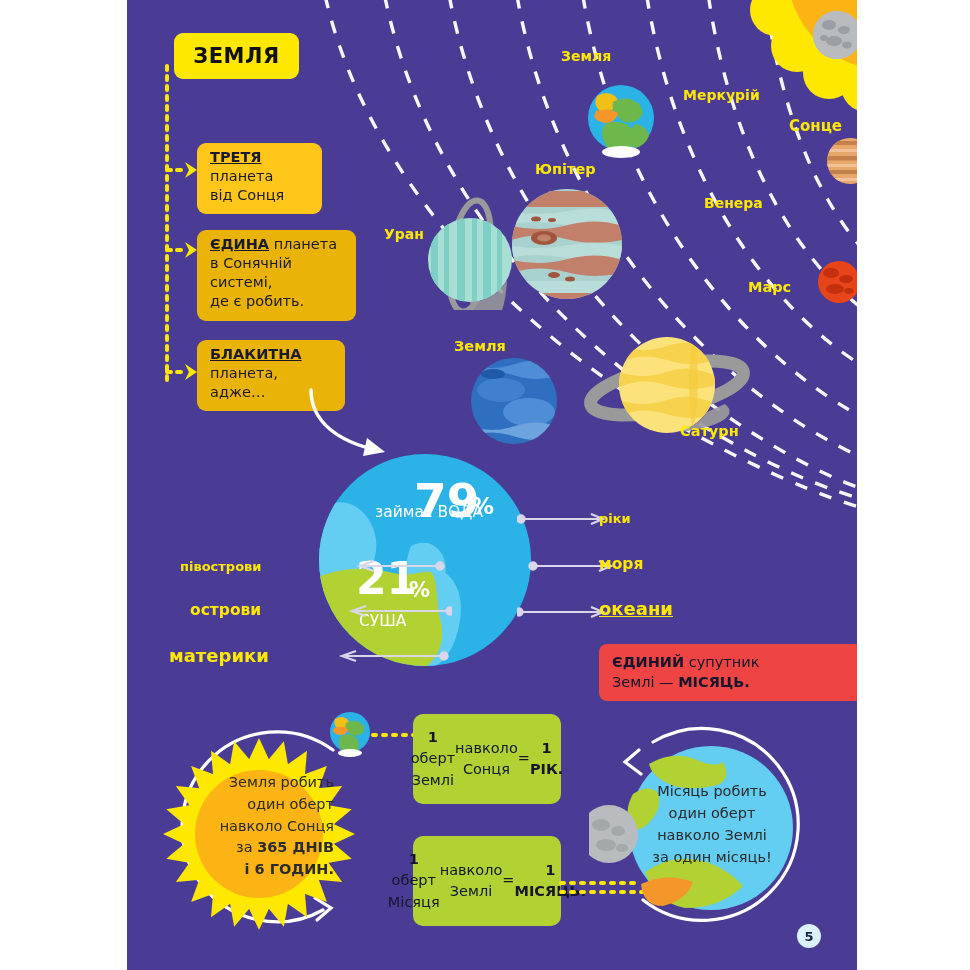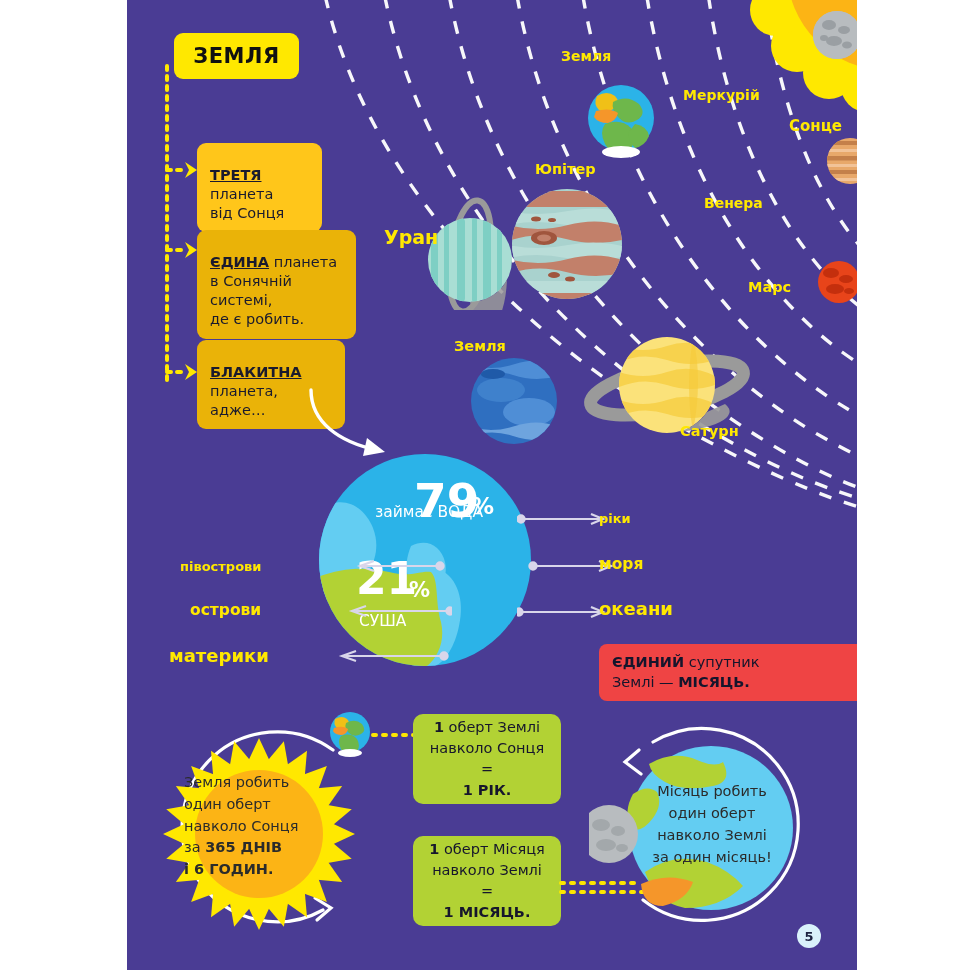--- a/index.html
+++ b/index.html
@@ -8,45 +8,45 @@
   #purple{position:absolute;left:127px;top:0;width:730px;height:970px;background:#4a3c94;overflow:hidden;}
   .abs{position:absolute;}
   svg{display:block;}
 
   
   .box{position:absolute;border-radius:9px;box-sizing:border-box;}
   .box-title{background:#ffe800;color:#111111;font-weight:bold;font-size:21px;
              letter-spacing:.5px;display:flex;align-items:center;justify-content:center;}
   .box-yellow{background:#ffc61a;color:#1a1a2e;}
   .box-orange{background:#eab308;color:#1a1a2e;}
-  .box-txt{font-size:14.5px;line-height:1.32;padding:23px 12px 9px 13px;}
+  .box-txt{font-size:14.5px;line-height:1.32;padding:5px 12px 9px 13px;}
   .box-txt u{font-weight:bold;text-decoration:underline;}
   .box-note{background:#ef4444;color:#15152c;font-size:14.5px;line-height:1.35;
             padding:9px 13px;border-radius:8px;}
   .box-note b{font-weight:bold;}
   .box-green{background:#b2d234;color:#16162c;font-size:14.5px;line-height:1.45;
-             text-align:center;border-radius:10px;display:flex;flex-direction:column;
+             text-align:center;border-radius:10px;display:flex;flex-direction:row;
              align-items:center;justify-content:center;}
   .box-green b{font-weight:bold;}
 
   
   .pname{position:absolute;color:#ffe800;font-weight:bold;font-size:13.5px;white-space:nowrap;}
 
   
   .cl{position:absolute;color:#ffe800;font-weight:bold;white-space:nowrap;}
   .cl-s{font-size:13px;}
   .cl-m{font-size:15.5px;}
   .cl-l{font-size:18px;}
 
   
   .pie-num{position:absolute;color:#ffffff;font-weight:bold;line-height:1;}
   .pie-sub{position:absolute;color:#ffffff;white-space:nowrap;}
 
   
-  .suncap{position:absolute;color:#2b2b2b;text-align:left;font-size:14.5px;line-height:1.5;width:150px;}
+  .suncap{position:absolute;color:#2b2b2b;text-align:right;font-size:14.5px;line-height:1.5;width:150px;}
   .suncap b{font-weight:bold;}
   .mooncap{position:absolute;color:#2b2b2b;text-align:center;font-size:14.5px;line-height:1.52;width:150px;}
 
   
   .pagebadge{position:absolute;width:24px;height:24px;border-radius:50%;
              background:#d9f2fb;color:#1c2340;font-size:13px;font-weight:bold;
              display:flex;align-items:center;justify-content:center;}
 </style>
 </head>
 <body>
@@ -209,21 +209,21 @@
           <rect x="16" y="28" width="7" height="84" rx="3"></rect>
           <rect x="29" y="28" width="5" height="84" rx="2.5"></rect>
           <rect x="42" y="28" width="8" height="84" rx="4"></rect>
           <rect x="57" y="28" width="5" height="84" rx="2.5"></rect>
           <rect x="68" y="28" width="8" height="84" rx="4"></rect>
           <rect x="82" y="28" width="5" height="84" rx="2.5"></rect>
         </g>
       </g>
       <path d="M55 112 A42 42 0 0 0 92 90 A20 56 0 0 1 55 112 Z" fill="#9a9a9a" opacity=".85"></path>
     </svg>
-    <div class="pname" style="left:257px;top:226px;font-size:19px;text-align:center;">Уран</div>
+    <div class="pname" style="left:257px;top:226px;font-size:14px;text-align:center;">Уран</div>
 
     <svg class="abs" style="left:340px;top:354px;" width="94" height="94" viewBox="0 0 94 94">
       <defs>
           <clipPath id="cnep">
             <circle cx="47" cy="47" r="43"></circle>
           </clipPath>
         </defs>
       <circle cx="47" cy="47" r="43" fill="#2f6fc0"></circle>
       <g clip-path="url(#cnep)">
         <path d="M0 10 q24 8 48 0 q24 -8 46 2 v9 q-24 8 -48 0 q-24 -8 -46 2 Z" fill="#4f8ed6"></path>
@@ -312,21 +312,21 @@
         <circle cx="16" cy="66" r="3.6"></circle>
           <path d="M20 66 L90 66" stroke-linecap="round"></path>
         <path d="M82 61 L94 66 L82 71" fill="none"></path>
         <circle cx="2" cy="112" r="3.6"></circle>
           <path d="M6 112 L82 112" stroke-linecap="round"></path>
         <path d="M74 107 L86 112 L74 117" fill="none"></path>
       </g>
     </svg>
     <div class="cl cl-s" style="left:472px;top:511px;">ріки</div>
     <div class="cl cl-m" style="left:472px;top:555px;">моря</div>
-    <div class="cl cl-l" style="left:472px;top:598px;">океани</div>
+    <div class="cl cl-l" style="left:472px;top:598px;text-decoration:underline;">океани</div>
 
     <svg class="abs" style="left:165px;top:550px;" width="160" height="120" viewBox="0 0 160 120">
       <g stroke="#d9d6ea" stroke-width="2.2" fill="#d9d6ea">
         <circle cx="148" cy="16" r="3.6"></circle>
           <path d="M144 16 L72 16" stroke-linecap="round"></path>
         <path d="M82 11 L68 16 L82 21" fill="none"></path>
         <circle cx="158" cy="61" r="3.6"></circle>
           <path d="M154 61 L64 61" stroke-linecap="round"></path>
         <path d="M74 56 L60 61 L74 66" fill="none"></path>
         <circle cx="152" cy="106" r="3.6"></circle>

